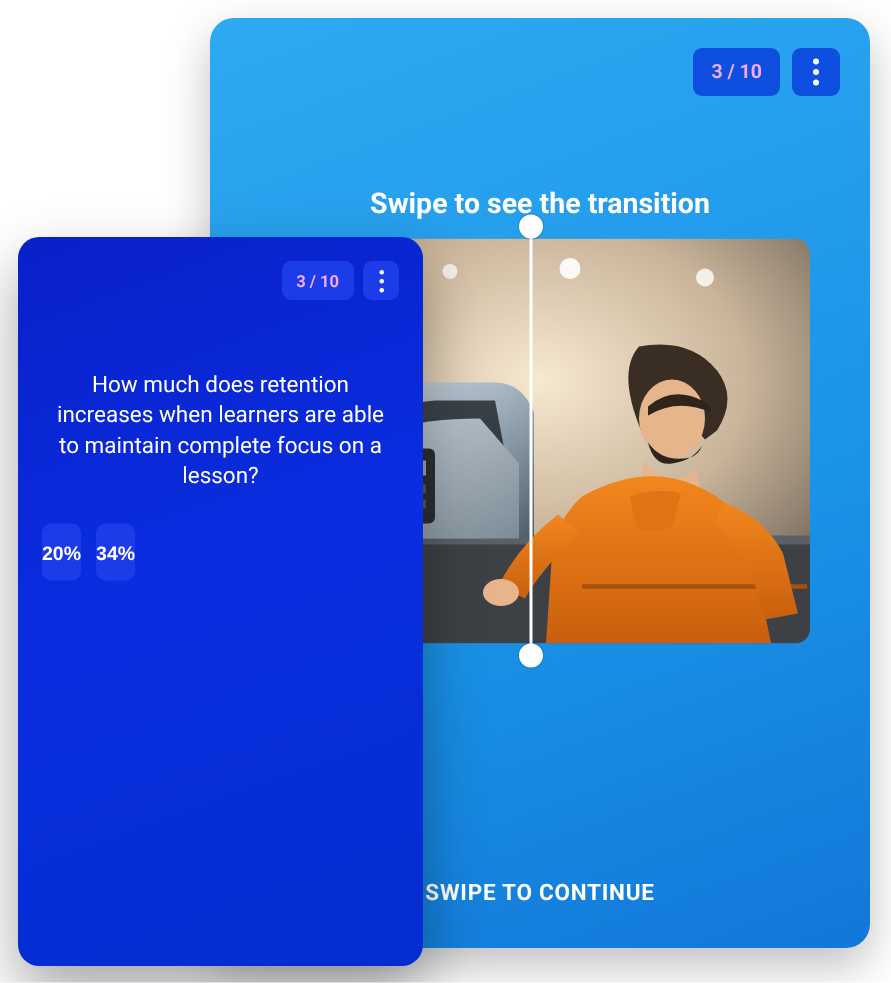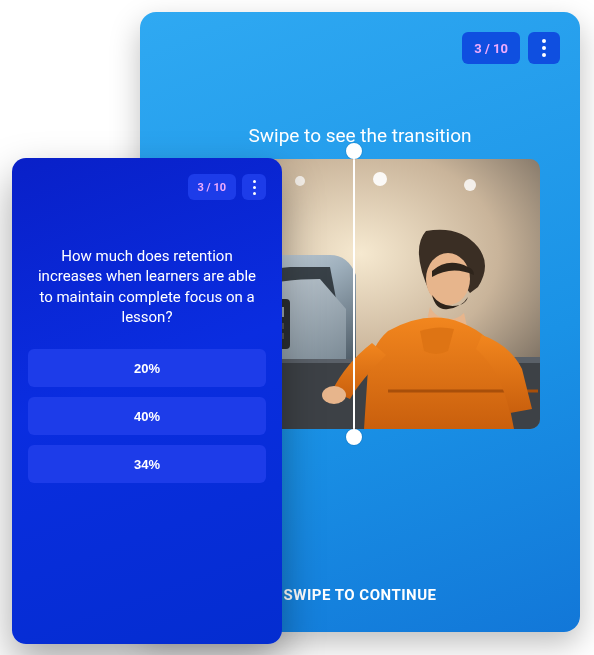--- a/index.html
+++ b/index.html
@@ -44,21 +44,21 @@
   .card-back .pill { background: #0f4fe0; }
   .pill.counter { padding: 0 12px; }
   .pill.menu { width: 32px; }
   .dots { display:flex; flex-direction: column; gap:3px; }
   .dots span { width:4px; height:4px; border-radius:50%; background:#fff; }
 
   .card-back h2 {
     color:#fff;
     text-align:center;
     font-size:19px;
-    font-weight:400;
+    font-weight:700;
     margin-top: 60px;
     margin-bottom: 12px;
   }
 
   .image-wrap {
     align-self: center;
     width: 360px;
     height: 270px;
     border-radius: 10px;
     position: relative;
@@ -137,21 +137,21 @@
     text-align:center;
     font-size:15px;
     font-weight:400;
     line-height:1.35;
     margin-top:46px;
     margin-bottom:22px;
     padding: 0 4px;
   }
   .options {
     display:flex;
-    flex-direction:column;
+    flex-direction:row;
     gap:10px;
   }
   .option {
     background:#1d3ce9;
     color:#fff;
     border:none;
     border-radius:6px;
     height:38px;
     font-size:13px;
     font-weight:700;
@@ -264,17 +264,16 @@
           <span></span>
           <span></span>
         </div>
     </div>
   </div>
 
   <div class="question">How much does retention increases when learners are able to maintain complete focus on a lesson?</div>
 
   <div class="options">
     <button class="option">20%</button>
-    <button class="option">40%</button>
     <button class="option">34%</button>
   </div>
 
 </div>
 
 </body></html>

